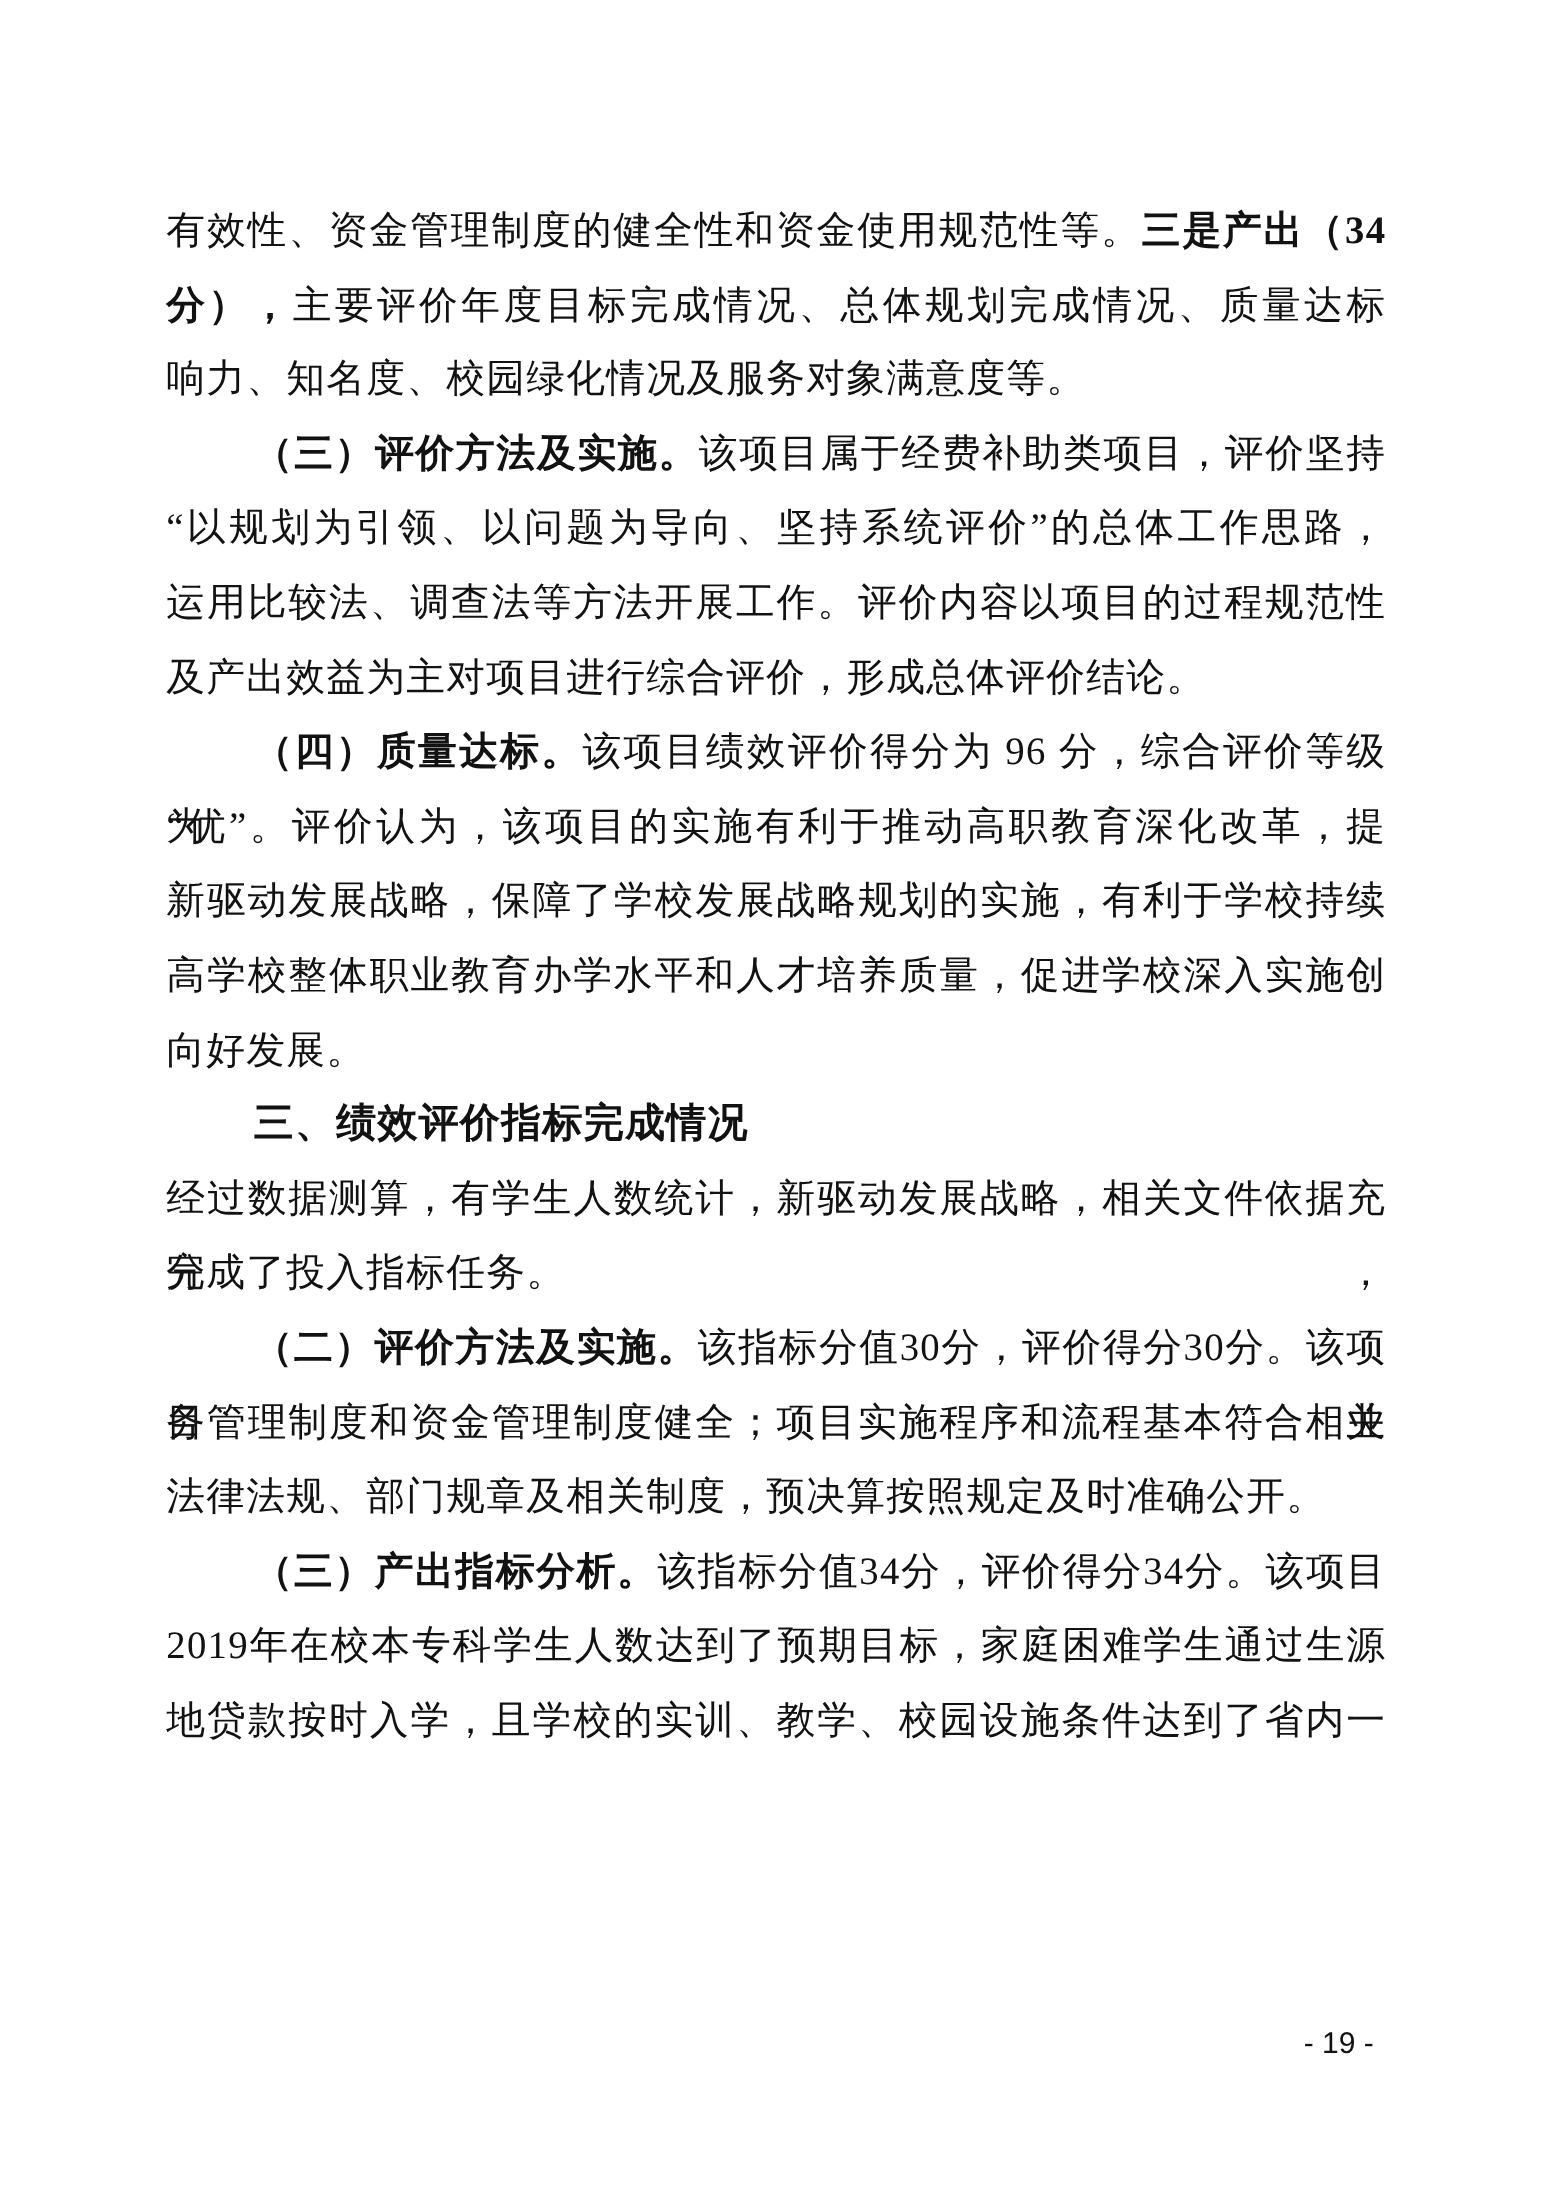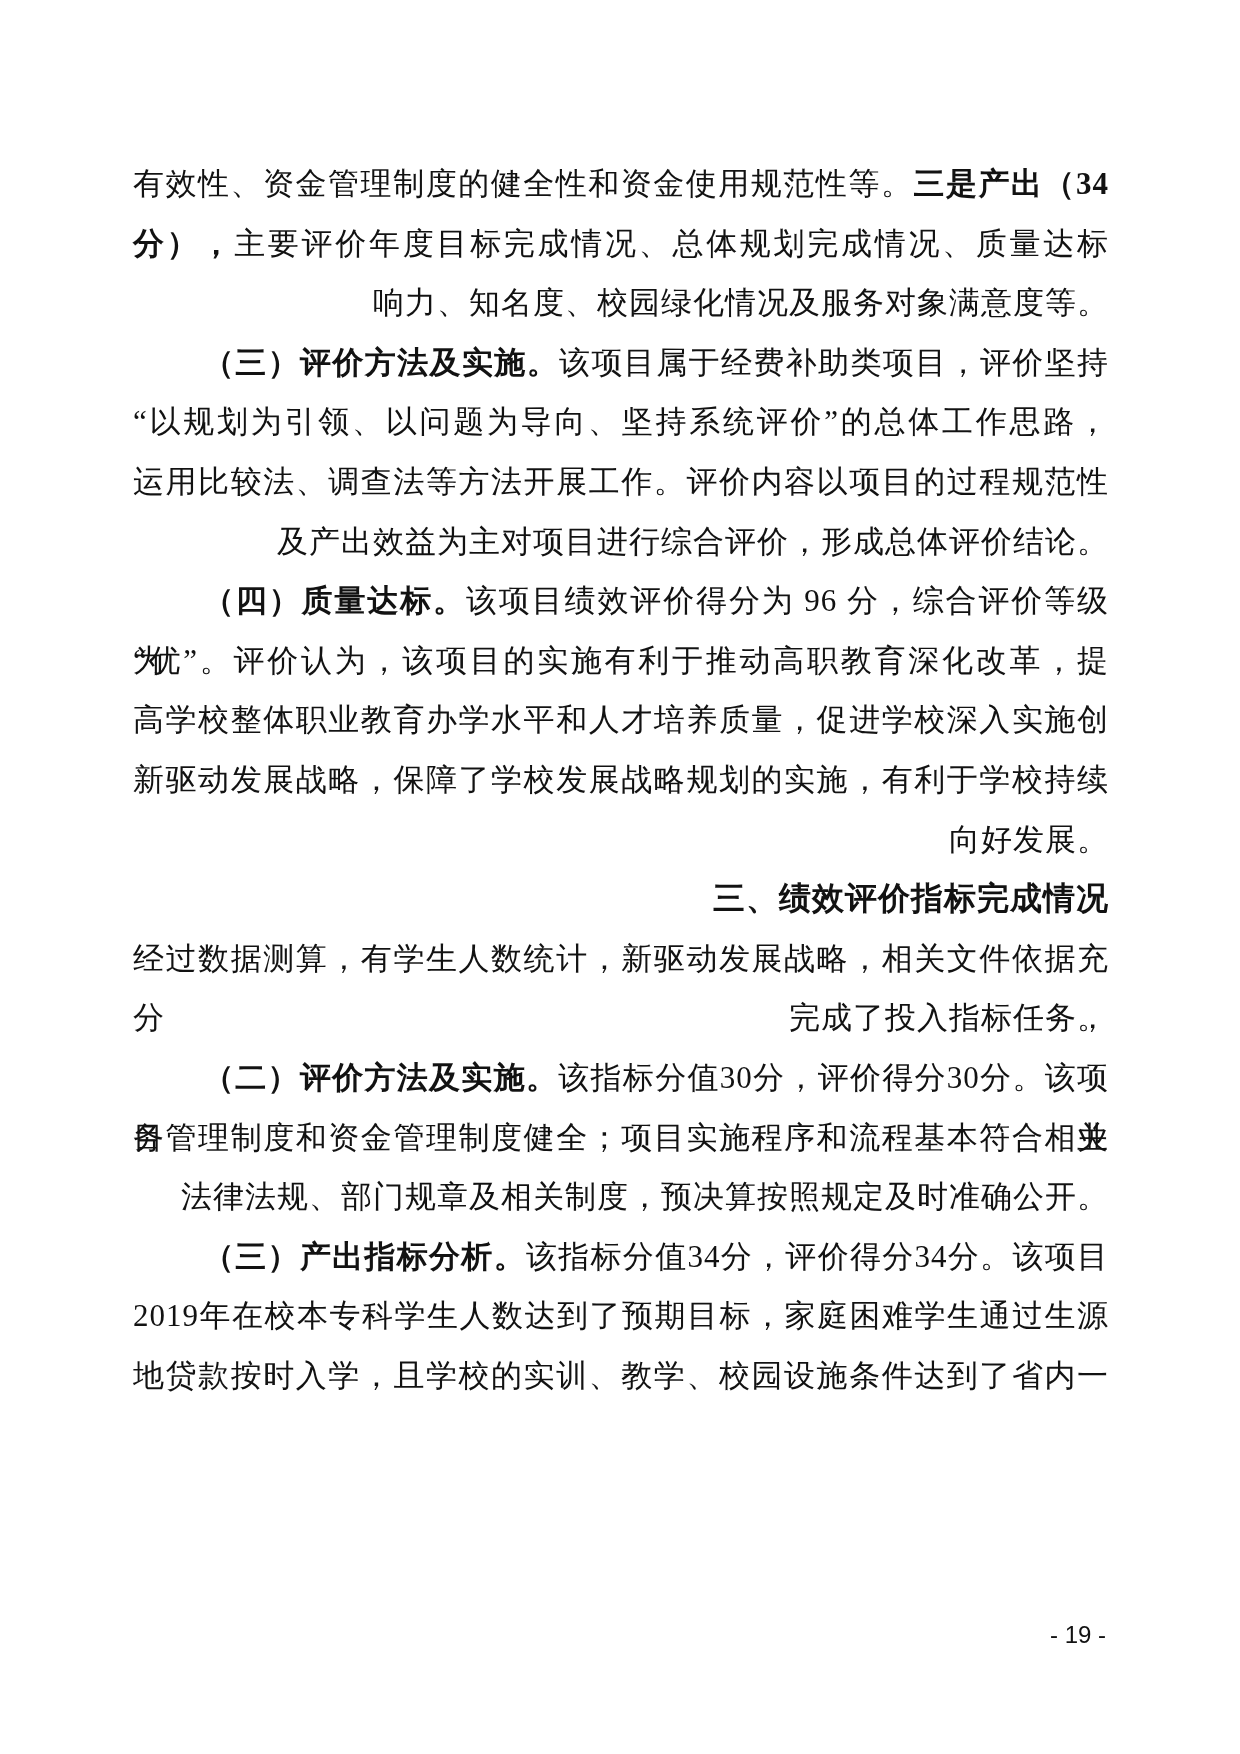--- a/index.html
+++ b/index.html
@@ -21,21 +21,21 @@
     left: 133px;
     top: 154px;
     width: 976px;
   }
   .line {
     height: 59.6px;
     line-height: 59.6px;
     font-size: 31px;
     letter-spacing: 1px;
     white-space: nowrap;
-    text-align: right;
+    text-align: left;
   }
   .line.justify {
     white-space: normal;
     text-align: justify;
     text-justify: inter-character;
     text-align-last: justify;
   }
   .line.indent {
     text-indent: 70px;
   }
@@ -48,41 +48,41 @@
     font-size: 32px;
   }
   .page-number {
     position: absolute;
     left: 1036px;
     top: 1618px;
     width: 70px;
     height: 34px;
     line-height: 34px;
     font-size: 24px;
-    text-align: right;
+    text-align: center;
     font-family: "Liberation Sans", sans-serif;
     color: #121212;
   }
 </style>
 </head>
 <body>
 
 <div class="page">
   <div class="doc-body">
       <div class="line justify"><span>有效性、资金管理制度的健全性和资金使用规范性等。</span><span class="bold">三是产出（34</span></div>
       <div class="line justify"><span class="bold">分），</span><span>主要评价年度目标完成情况、总体规划完成情况、质量达标</span></div>
       <div class="line"><span>响力、知名度、校园绿化情况及服务对象满意度等。</span></div>
       <div class="line indent justify"><span class="bold">（三）评价方法及实施。</span><span>该项目属于经费补助类项目，评价坚持</span></div>
       <div class="line justify"><span>“以规划为引领、以问题为导向、坚持系统评价”的总体工作思路，</span></div>
       <div class="line justify"><span>运用比较法、调查法等方法开展工作。评价内容以项目的过程规范性</span></div>
       <div class="line"><span>及产出效益为主对项目进行综合评价，形成总体评价结论。</span></div>
       <div class="line indent justify"><span class="bold">（四）质量达标。</span><span>该项目绩效评价得分为 96 分，综合评价等级为</span></div>
       <div class="line justify"><span>“优”。评价认为，该项目的实施有利于推动高职教育深化改革，提</span></div>
+      <div class="line justify"><span>新驱动发展战略，保障了学校发展战略规划的实施，有利于学校持续</span></div>
       <div class="line justify"><span>高学校整体职业教育办学水平和人才培养质量，促进学校深入实施创</span></div>
-      <div class="line justify"><span>新驱动发展战略，保障了学校发展战略规划的实施，有利于学校持续</span></div>
       <div class="line"><span>向好发展。</span></div>
       <div class="line indent heading"><span class="bold">三、绩效评价指标完成情况</span></div>
       <div class="line justify"><span>经过数据测算，有学生人数统计，新驱动发展战略，相关文件依据充分，</span></div>
       <div class="line"><span>完成了投入指标任务。</span></div>
       <div class="line indent justify"><span class="bold">（二）评价方法及实施。</span><span>该指标分值30分，评价得分30分。该项目业</span></div>
       <div class="line justify"><span>务管理制度和资金管理制度健全；项目实施程序和流程基本符合相关</span></div>
       <div class="line"><span>法律法规、部门规章及相关制度，预决算按照规定及时准确公开。</span></div>
       <div class="line indent justify"><span class="bold">（三）产出指标分析。</span><span>该指标分值34分，评价得分34分。该项目</span></div>
       <div class="line justify"><span>2019年在校本专科学生人数达到了预期目标，家庭困难学生通过生源</span></div>
       <div class="line justify"><span>地贷款按时入学，且学校的实训、教学、校园设施条件达到了省内一</span></div>

